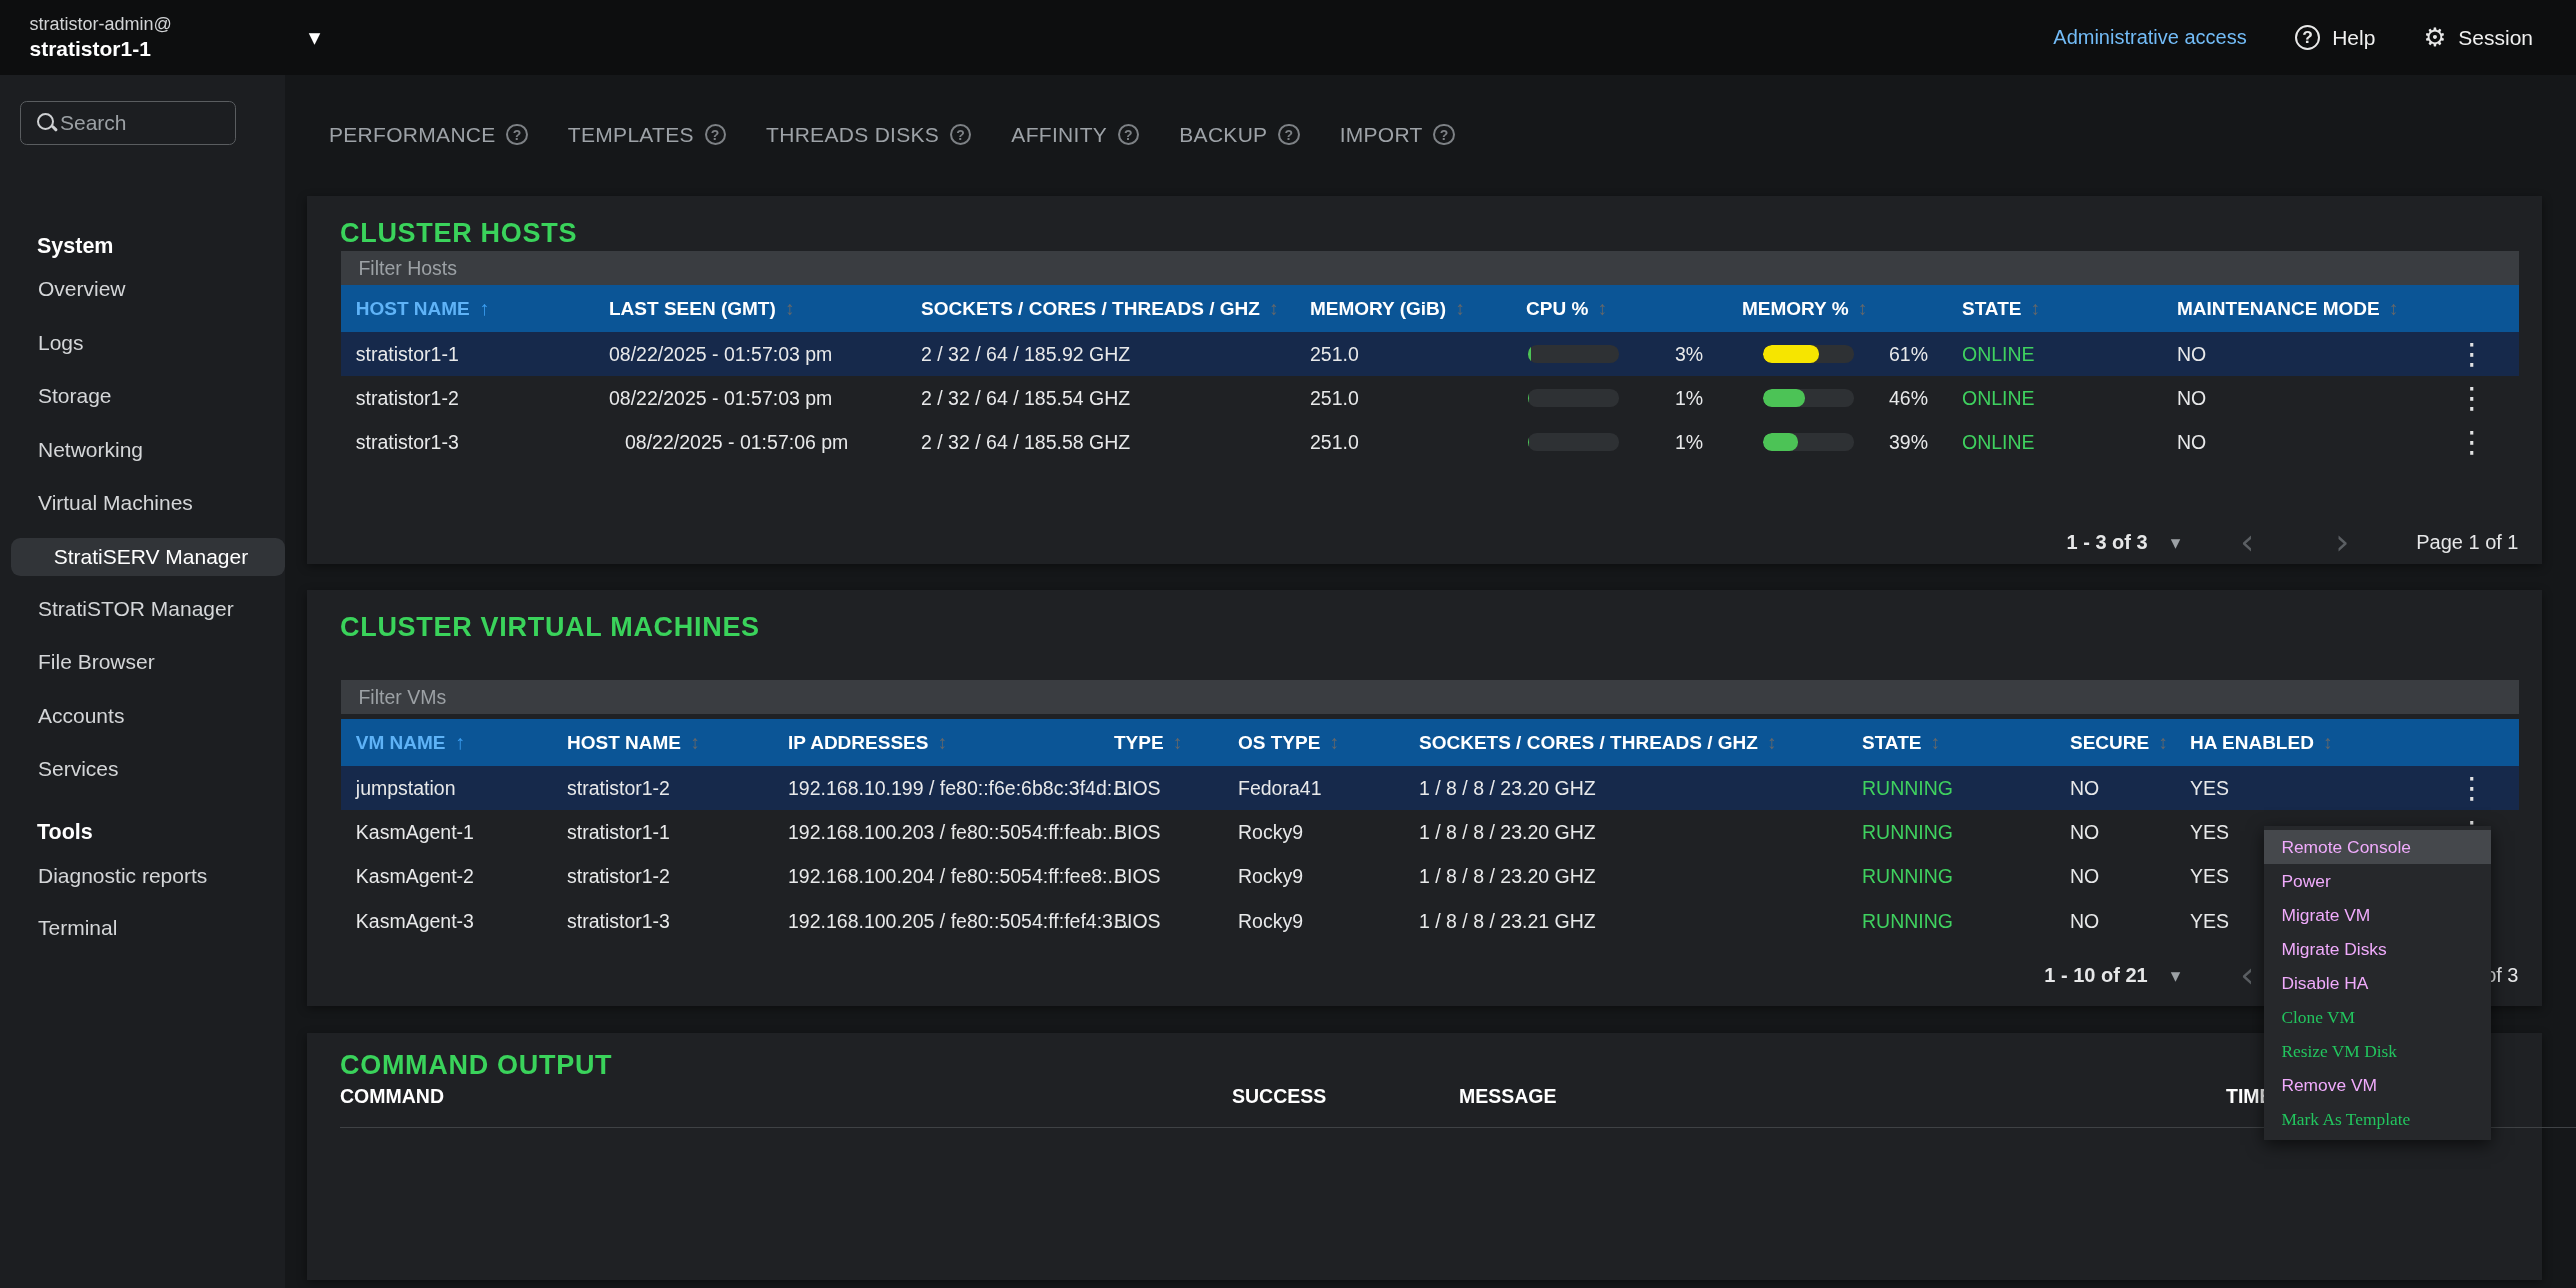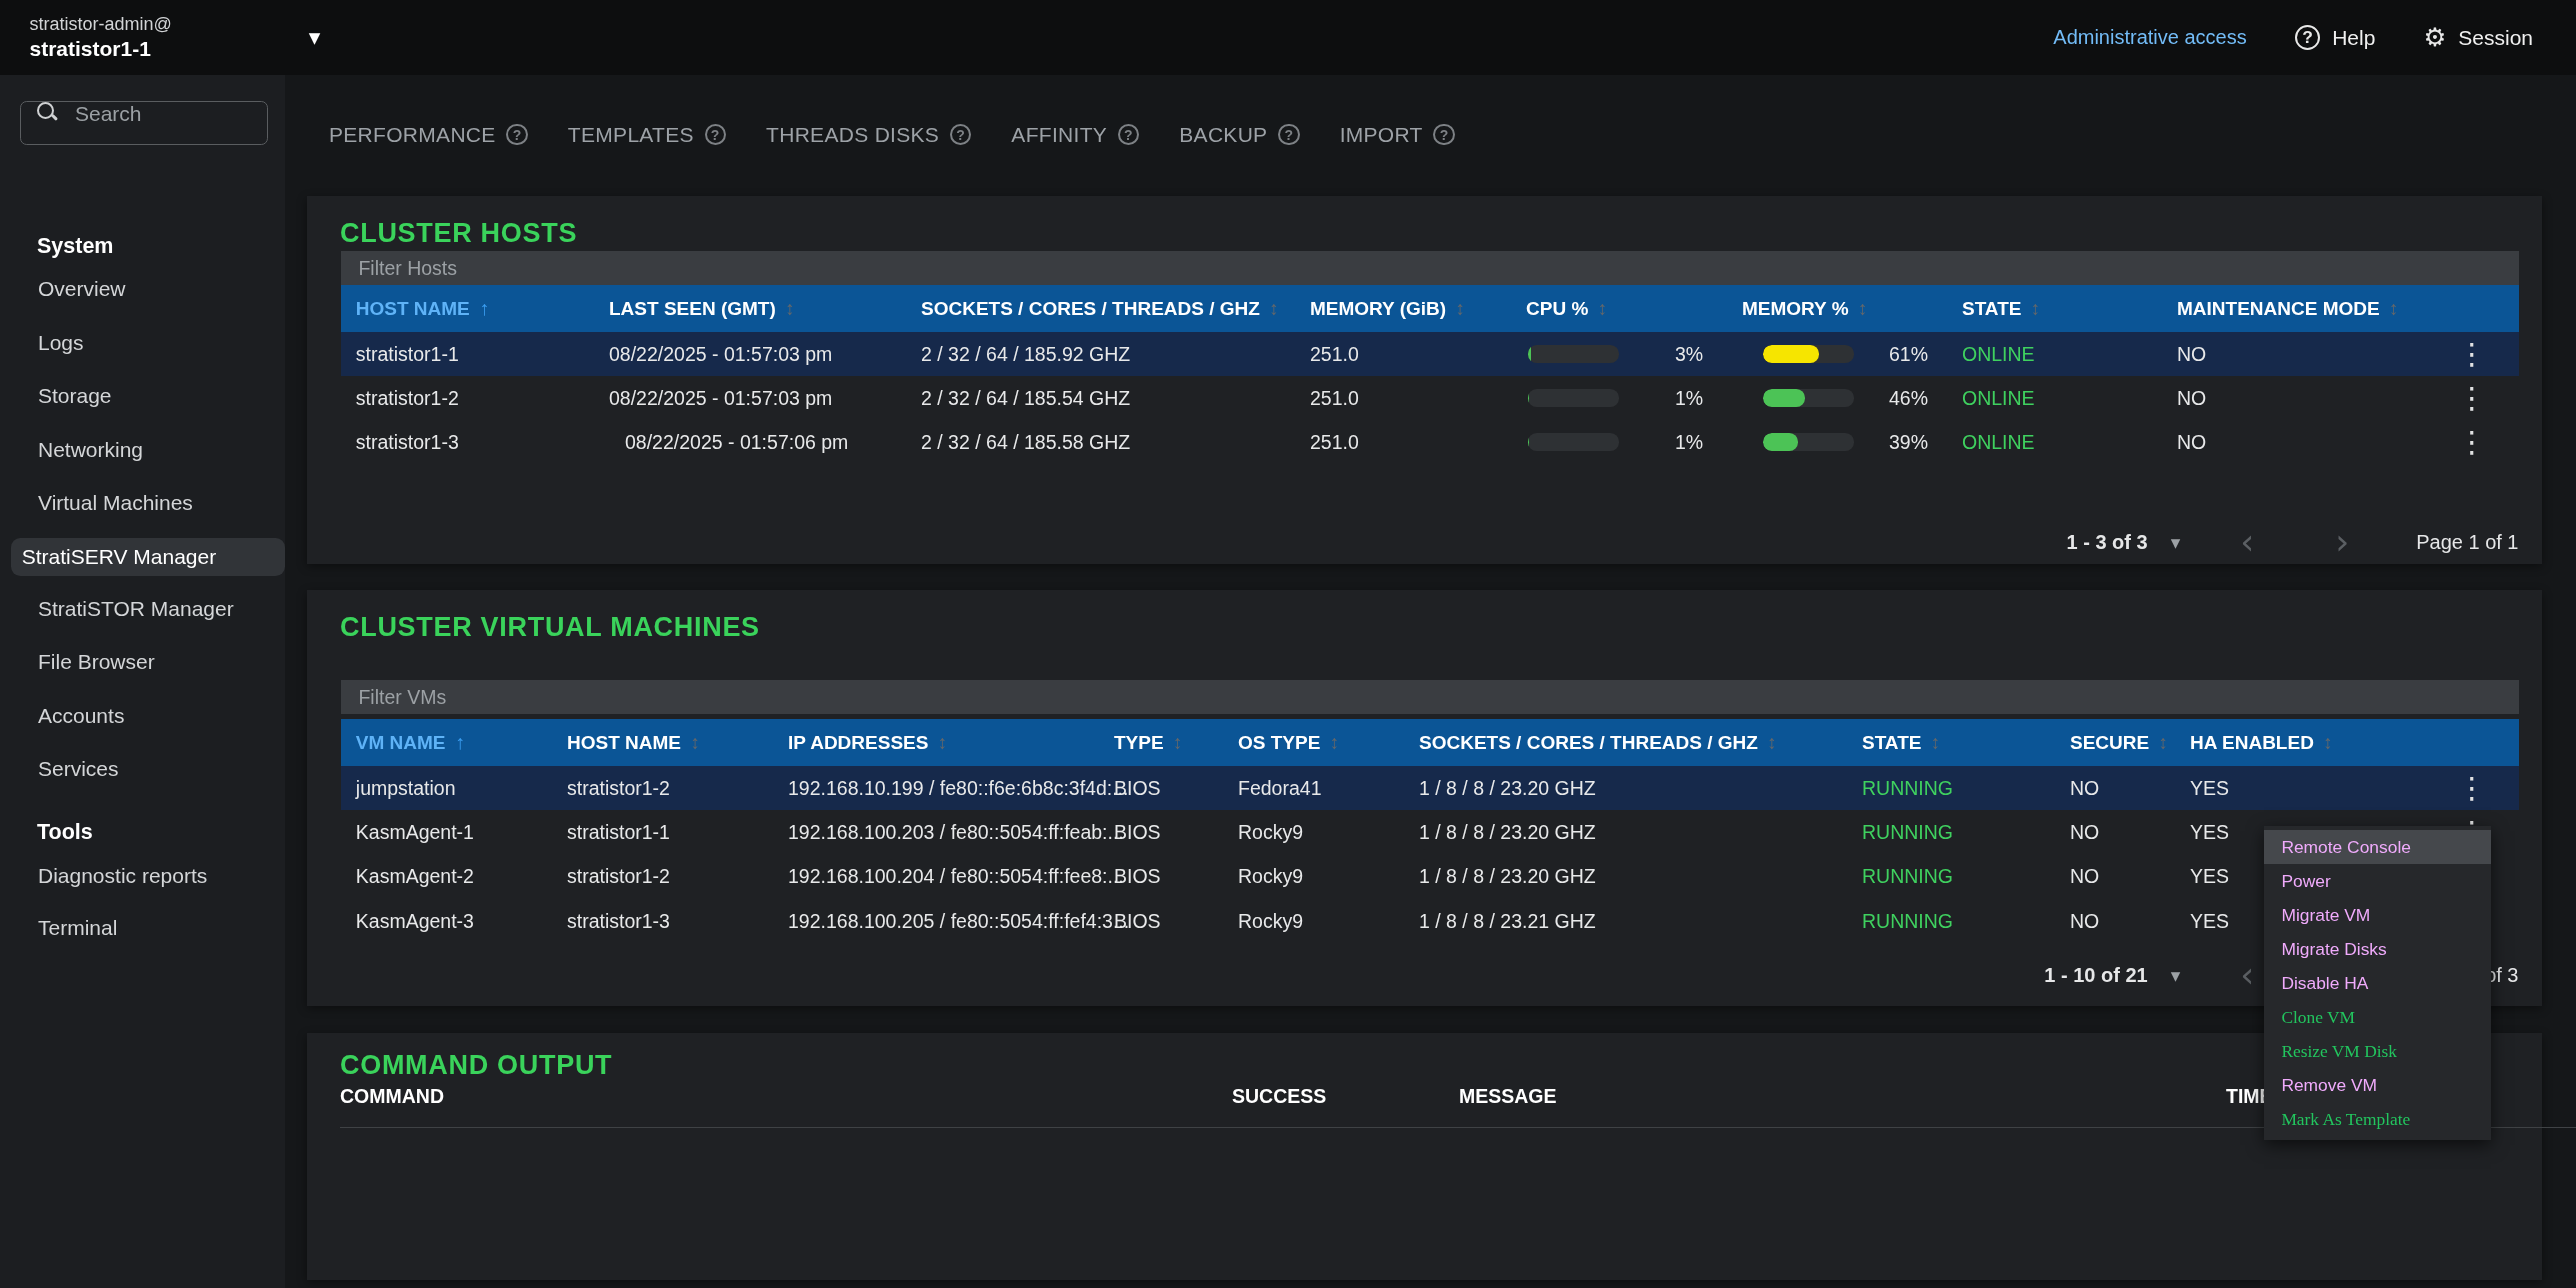--- a/index.html
+++ b/index.html
@@ -32,41 +32,41 @@
   .qicon::before { content:"?"; }
   .gear-icon { font-size:25.5px; color:#e8e8e8; line-height:1; }
   .gear-icon::before { content:"\2699"; }
 
   
   .sidebar {
     position:absolute; top:75px; left:0; width:285px; height:1213px;
     background:#1c1e21; z-index:4;
   }
   .search-box {
-    position:absolute; top:25.5px; left:20px; width:248px; height:44px;
+    position:absolute; top:25.5px; left:20px; width:216px; height:44px;
     border:1.3px solid #5a5d60; border-radius:6.7px;
-    display:flex; gap:18px; padding-left:16px;
+    display:flex; align-items:center; gap:3px; padding-left:16px;
     color:#9ba0a4; font-size:21px; background:transparent; cursor:text;
   }
   .search-icon { width:20px; height:20px; position:relative; flex:0 0 auto; }
   .search-icon::before {
     content:""; position:absolute; left:0; top:0; width:13.4px; height:13.4px;
     border:2.7px solid #cfd1d3; border-radius:50%;
   }
   .search-icon::after {
     content:""; position:absolute; left:14px; top:14px; width:7.4px; height:2.7px;
     background:#cfd1d3; transform:rotate(45deg); border-radius:1.3px;
   }
   .nav-heading { position:absolute; left:37px; font-size:21.5px; font-weight:bold; color:#ffffff; }
   .nav-item {
     position:absolute; left:0; right:0; height:38px; line-height:38px;
     padding-left:38px; font-size:21px; color:#d4d6d8; cursor:pointer;
   }
   .nav-item.selected-pill {
-    background:#313438; border-radius:9.4px; left:10.7px; right:0; padding-left:11px; color:#ffffff;
+    background:#313438; border-radius:9.4px; left:10.7px; right:0; padding-left:43px; color:#ffffff;
   }
 
   
   .tabbar { position:absolute; left:309px; top:107px; height:60px; display:flex; z-index:2; }
   .tab {
     display:flex; align-items:center; gap:10.7px; padding:0 20px; height:55px;
     font-size:21px; color:#9da2a7; letter-spacing:0.3px; cursor:pointer; position:relative;
   }
   .tab .tab-q {
     width:21.5px; height:21.5px; border:2px solid #7d8185; border-radius:50%;

